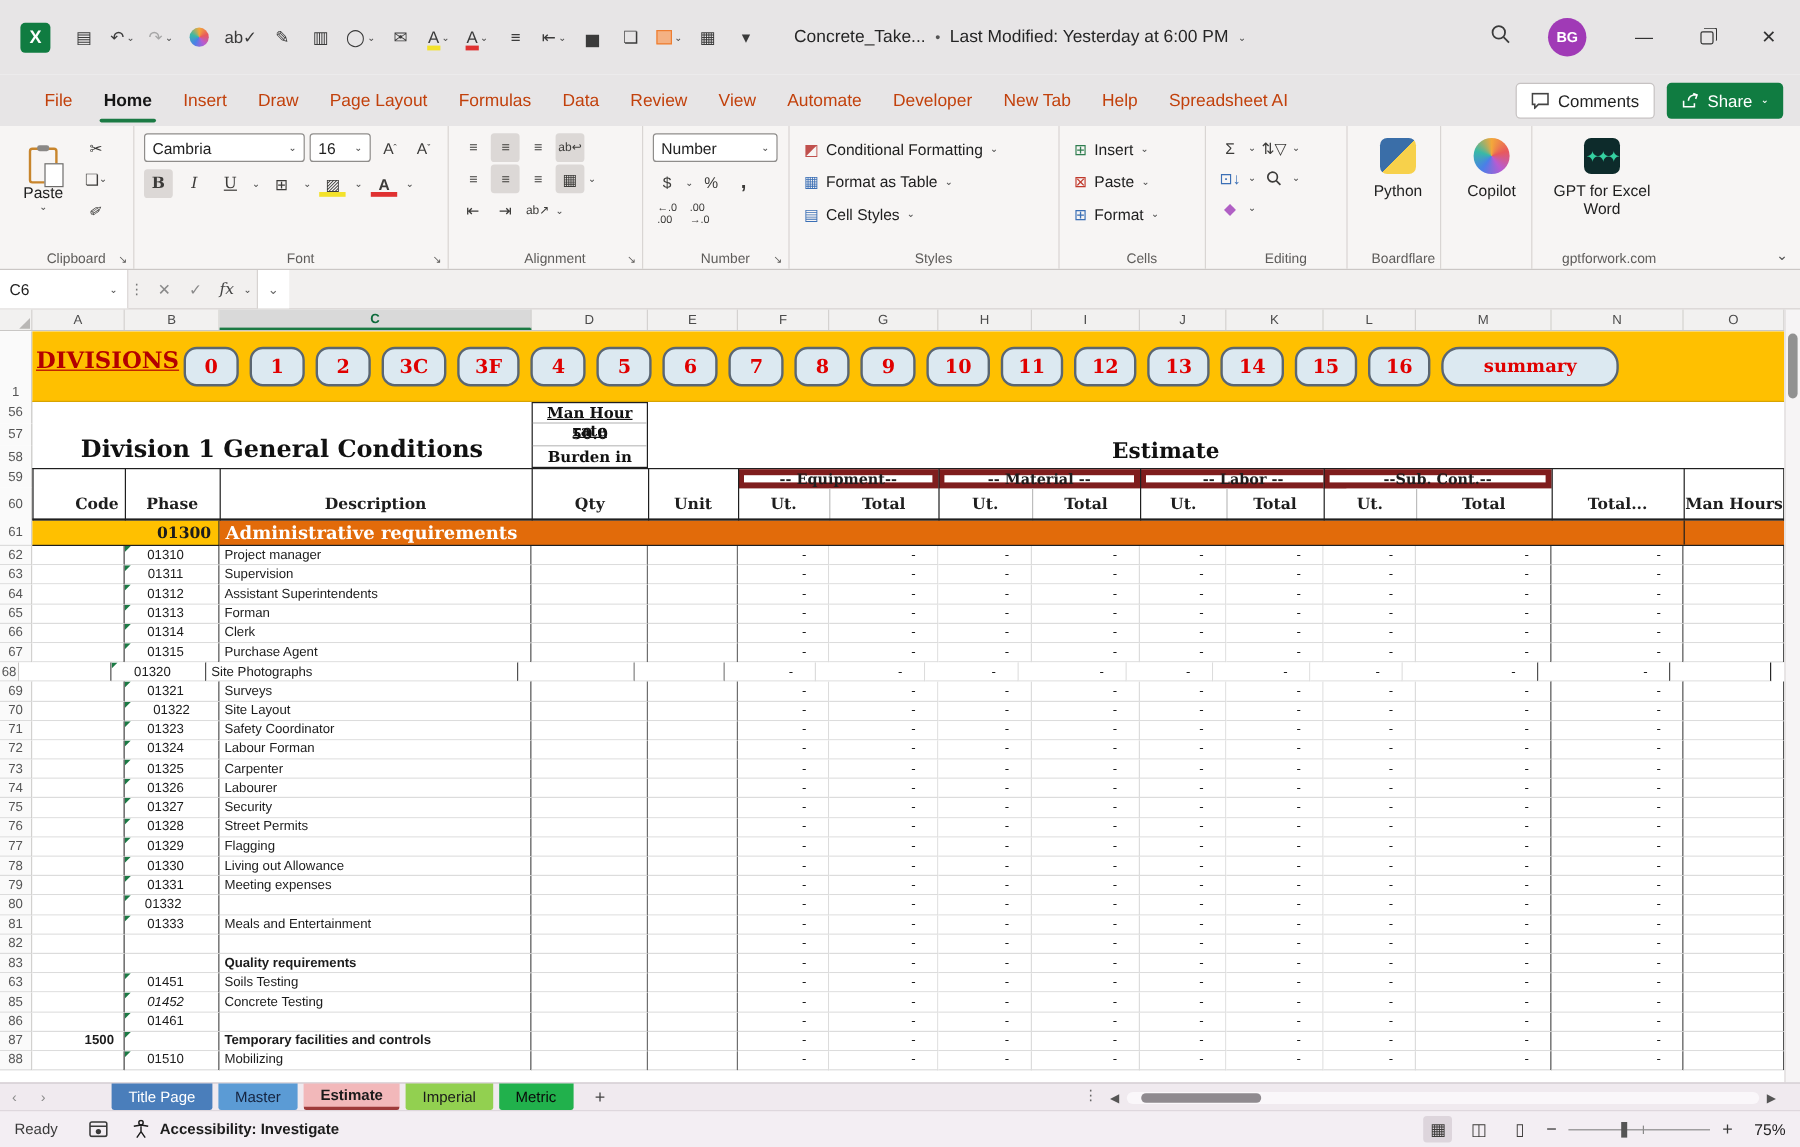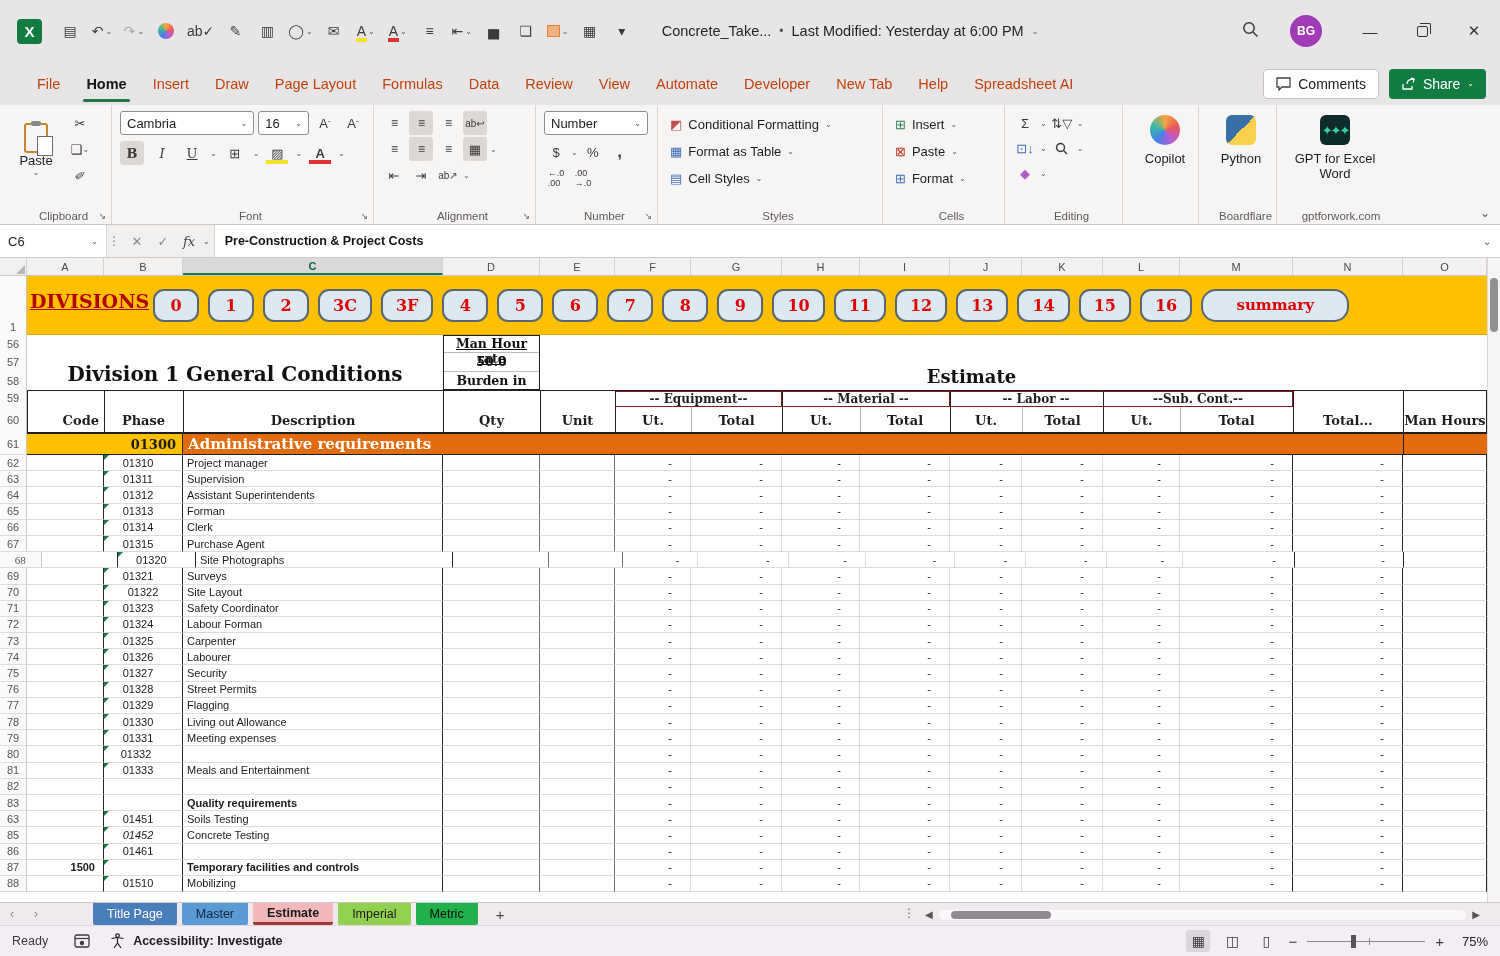--- a/index.html
+++ b/index.html
@@ -120,21 +120,21 @@
          display:flex; align-items:center; justify-content:center; color:#e00000; font-family:"DejaVu Serif",serif;
          font-weight:bold; font-size:16px; }
   .dbtn.wide{ min-width:148px; font-size:15px; border-radius:15px; }
 
   #hdrzone{ position:relative; height:99px; background:#fff; }
   .abs{ position:absolute; }
   .rnum{ width:27px; font-size:11px; color:#555; display:flex; align-items:center; justify-content:center; border-right:1px solid #c9c7c5; background:#fafafa; }
   .serifb{ font-family:"DejaVu Serif",serif; font-weight:bold; color:#111; }
   .hline{ background:#1f1f1f; }
   .gline{ background:#bdbdbd; }
-  .gbox{ border:1px solid #7f1d1d; display:flex; align-items:center; justify-content:center;
+  .gbox{ border:5px solid #7f1d1d; display:flex; align-items:center; justify-content:center;
          font-family:"DejaVu Serif",serif; font-weight:bold; font-size:12px; background:#fff; }
   .h60{ display:flex; align-items:flex-end; justify-content:center; font-family:"DejaVu Serif",serif; font-weight:bold;
         font-size:13px; padding-bottom:4px; }
 
   #rowsarea{ position:relative; }
   .srow{ display:flex; height:16.2px; }
   .cell{ border-right:1px solid #dcdcdc; border-bottom:1px solid #dcdcdc; height:100%; font-size:11px; color:#1c1c1c;
          display:flex; align-items:center; overflow:hidden; white-space:nowrap; position:relative; background:#fff; }
   .cell.rh{ background:#fafafa; color:#555; justify-content:center; border-right:1px solid #c9c7c5; }
   .tri{ position:absolute; left:0; top:0; width:0; height:0; border-top:5px solid #1b7a44; border-right:5px solid transparent; }
@@ -464,33 +464,33 @@
             <span class="ct">⌄</span>
         </div>
         <div class="rrow">
           <span class="sbtn" style="color:#b05fc4">◆</span>
             <span class="ct">⌄</span>
         </div>
       </div>
       <div class="grp-label">Editing</div>
     </div>
 
+    <div class="grp" style="width:78px">
+      <div class="addin-btn">
+        <span class="py-icon"></span>
+        <span>Python</span>
+      </div>
+      <div class="grp-label">Boardflare</div>
+    </div>
+
     <div class="grp" style="width:76px">
       <div class="addin-btn">
         <span class="q-disc" style="width:30px;height:30px"></span>
         <span>Copilot</span>
       </div>
-    </div>
-
-    <div class="grp" style="width:78px">
-      <div class="addin-btn">
-        <span class="py-icon"></span>
-        <span>Python</span>
-      </div>
-      <div class="grp-label">Boardflare</div>
     </div>
 
     <div class="grp" style="width:112px;border-right:none">
       <div class="addin-btn" style="width:100px">
         <span class="gpt-icon">✦✦✦</span>
         <span>GPT for Excel Word</span>
       </div>
       <div class="grp-label">gptforwork.com</div>
     </div>
 
@@ -502,21 +502,20 @@
       <span>C6</span>
       <span class="ct">⌄</span>
     </div>
     <div class="fb-kebab">⋮</div>
     <div class="fb-btns">
       <span class="fbtn">✕</span>
       <span class="fbtn">✓</span>
       <span class="fbtn fx">fx</span>
       <span class="ct">⌄</span>
     </div>
-    <div id="formula-field">Pre-Construction &amp; Project Costs</div>
     <div class="fb-exp">⌄</div>
   </div>
 
   <div id="colheaders">
     <div id="corner"></div>
   <div class="chcell" style="width: 77px;">A</div>
       <div class="chcell" style="width: 79px;">B</div>
       <div class="chcell sel" style="width: 260px;">C</div>
       <div class="chcell" style="width: 97px;">D</div>
       <div class="chcell" style="width: 75px;">E</div>
@@ -723,21 +722,21 @@
           <div class="cell" style="width: 78px; border-right-color: rgb(220, 220, 220); justify-content: flex-end; padding-right: 18px;">-</div>
           <div class="cell" style="width: 90px; border-right-color: rgb(220, 220, 220); justify-content: flex-end; padding-right: 18px;">-</div>
           <div class="cell" style="width: 72px; border-right-color: rgb(220, 220, 220); justify-content: flex-end; padding-right: 18px;">-</div>
           <div class="cell" style="width: 81px; border-right-color: rgb(220, 220, 220); justify-content: flex-end; padding-right: 18px;">-</div>
           <div class="cell" style="width: 77px; border-right-color: rgb(220, 220, 220); justify-content: flex-end; padding-right: 18px;">-</div>
           <div class="cell" style="width: 113px; border-right-color: rgb(38, 38, 38); justify-content: flex-end; padding-right: 18px;">-</div>
           <div class="cell" style="width: 110px; border-right-color: rgb(38, 38, 38); justify-content: flex-end; padding-right: 18px;">-</div>
           <div class="cell" style="width: 84px; border-right-color: rgb(38, 38, 38);"></div>
         </div>
         <div class="srow">
-          <div class="cell rh" style="width: 42px; border-right-color: rgb(201, 199, 197); font-family: Liberation Serif, serif;">68</div>
+          <div class="cell rh" style="width: 16px; border-right-color: rgb(201, 199, 197);">68</div>
           <div class="cell" style="width: 77px; border-right-color: rgb(38, 38, 38); justify-content: flex-end; padding-right: 8px; font-weight: bold;"></div>
           <div class="cell" style="width: 79px; border-right-color: rgb(38, 38, 38); justify-content: center; padding-right: 10px;">01320<span class="tri"></span></div>
           <div class="cell" style="width: 260px; border-right-color: rgb(38, 38, 38); padding-left: 4px;">Site Photographs</div>
           <div class="cell" style="width: 97px; border-right-color: rgb(110, 110, 110);"></div>
           <div class="cell" style="width: 75px; border-right-color: rgb(110, 110, 110);"></div>
           <div class="cell" style="width: 76px; border-right-color: rgb(220, 220, 220); justify-content: flex-end; padding-right: 18px;">-</div>
           <div class="cell" style="width: 91px; border-right-color: rgb(220, 220, 220); justify-content: flex-end; padding-right: 18px;">-</div>
           <div class="cell" style="width: 78px; border-right-color: rgb(220, 220, 220); justify-content: flex-end; padding-right: 18px;">-</div>
           <div class="cell" style="width: 90px; border-right-color: rgb(220, 220, 220); justify-content: flex-end; padding-right: 18px;">-</div>
           <div class="cell" style="width: 72px; border-right-color: rgb(220, 220, 220); justify-content: flex-end; padding-right: 18px;">-</div>

